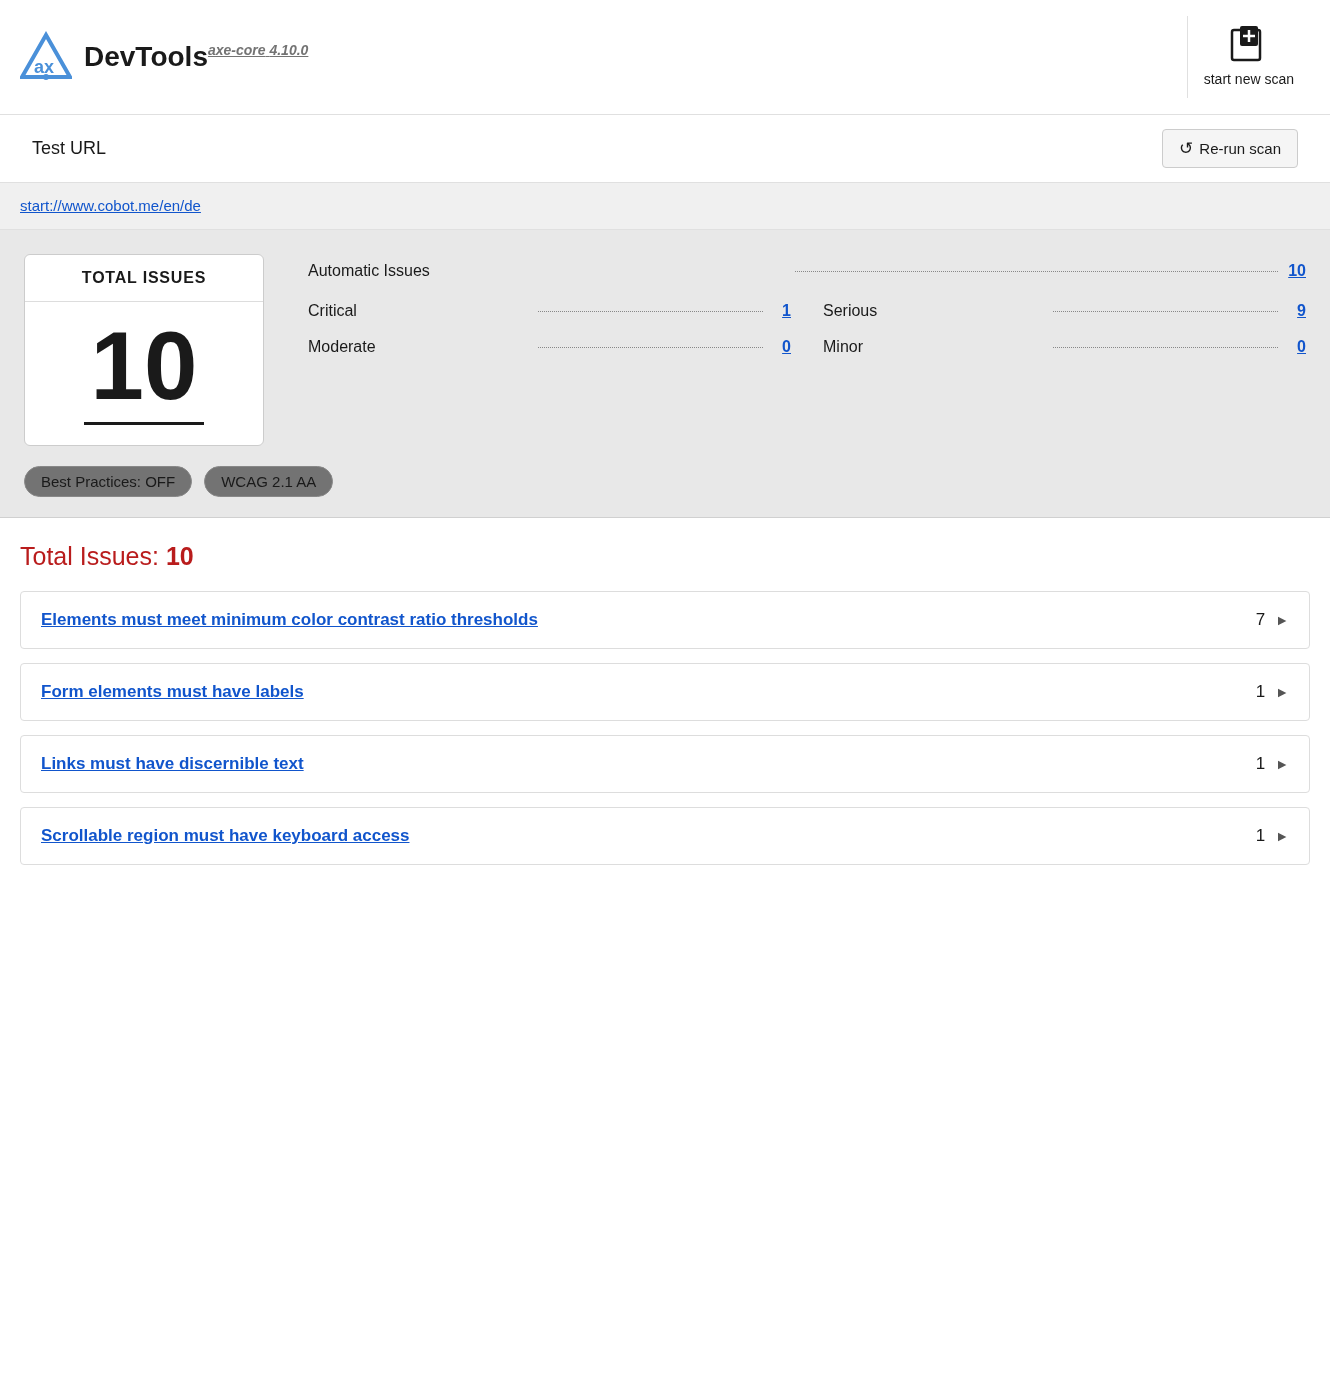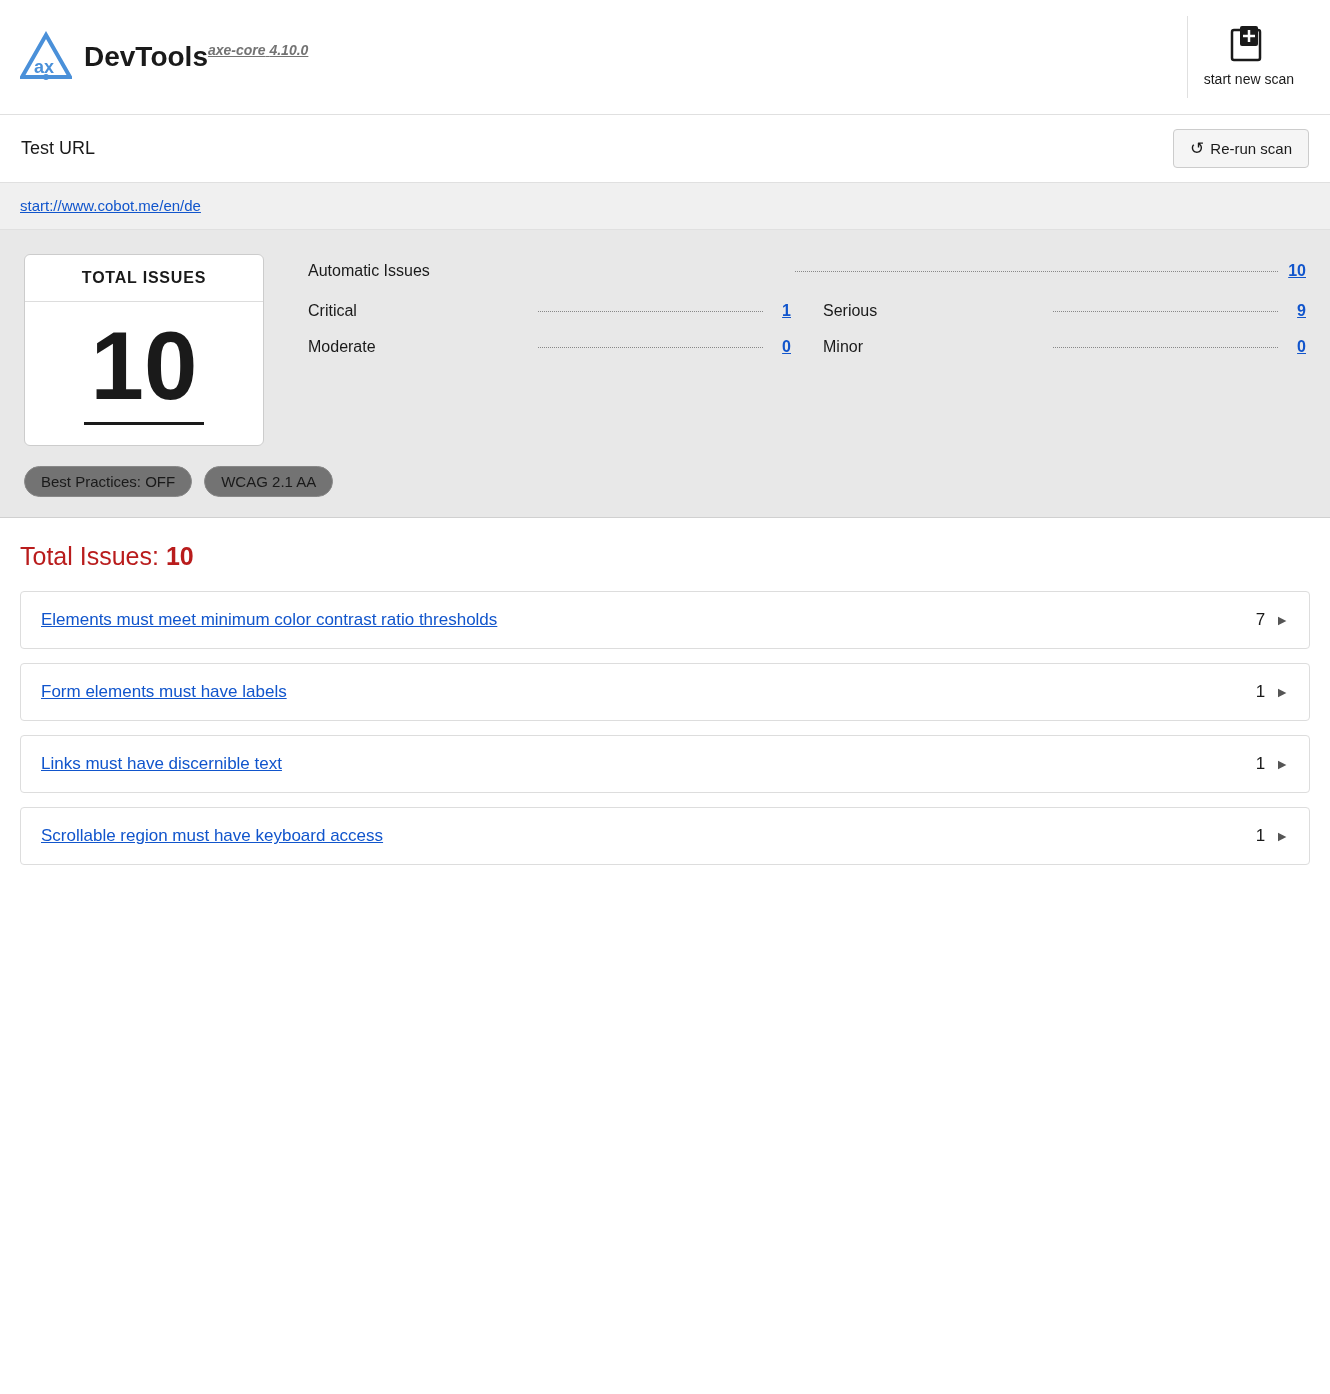--- a/index.html
+++ b/index.html
@@ -83,21 +83,21 @@
       color: #1a1a1a;
       text-align: center;
       line-height: 1.3;
     }
 
     
     .test-url-bar {
       display: flex;
       align-items: center;
       justify-content: space-between;
-      padding: 14px 21px;
+      padding: 14px 32px;
       border-bottom: 1px solid #e0e0e0;
       background: #fff;
     }
 
     .test-url-label {
       font-size: 18px;
       font-weight: 500;
       color: #1a1a1a;
     }
 
@@ -266,21 +266,21 @@
 
     .issue-row {
       display: flex;
       align-items: center;
       justify-content: space-between;
       padding: 18px 20px;
     }
 
     .issue-title {
       font-size: 17px;
-      font-weight: 400;
+      font-weight: 700;
       color: #1155cc;
       text-decoration: underline;
       cursor: pointer;
     }
 
     .issue-right {
       display: flex;
       align-items: center;
       gap: 10px;
     }

